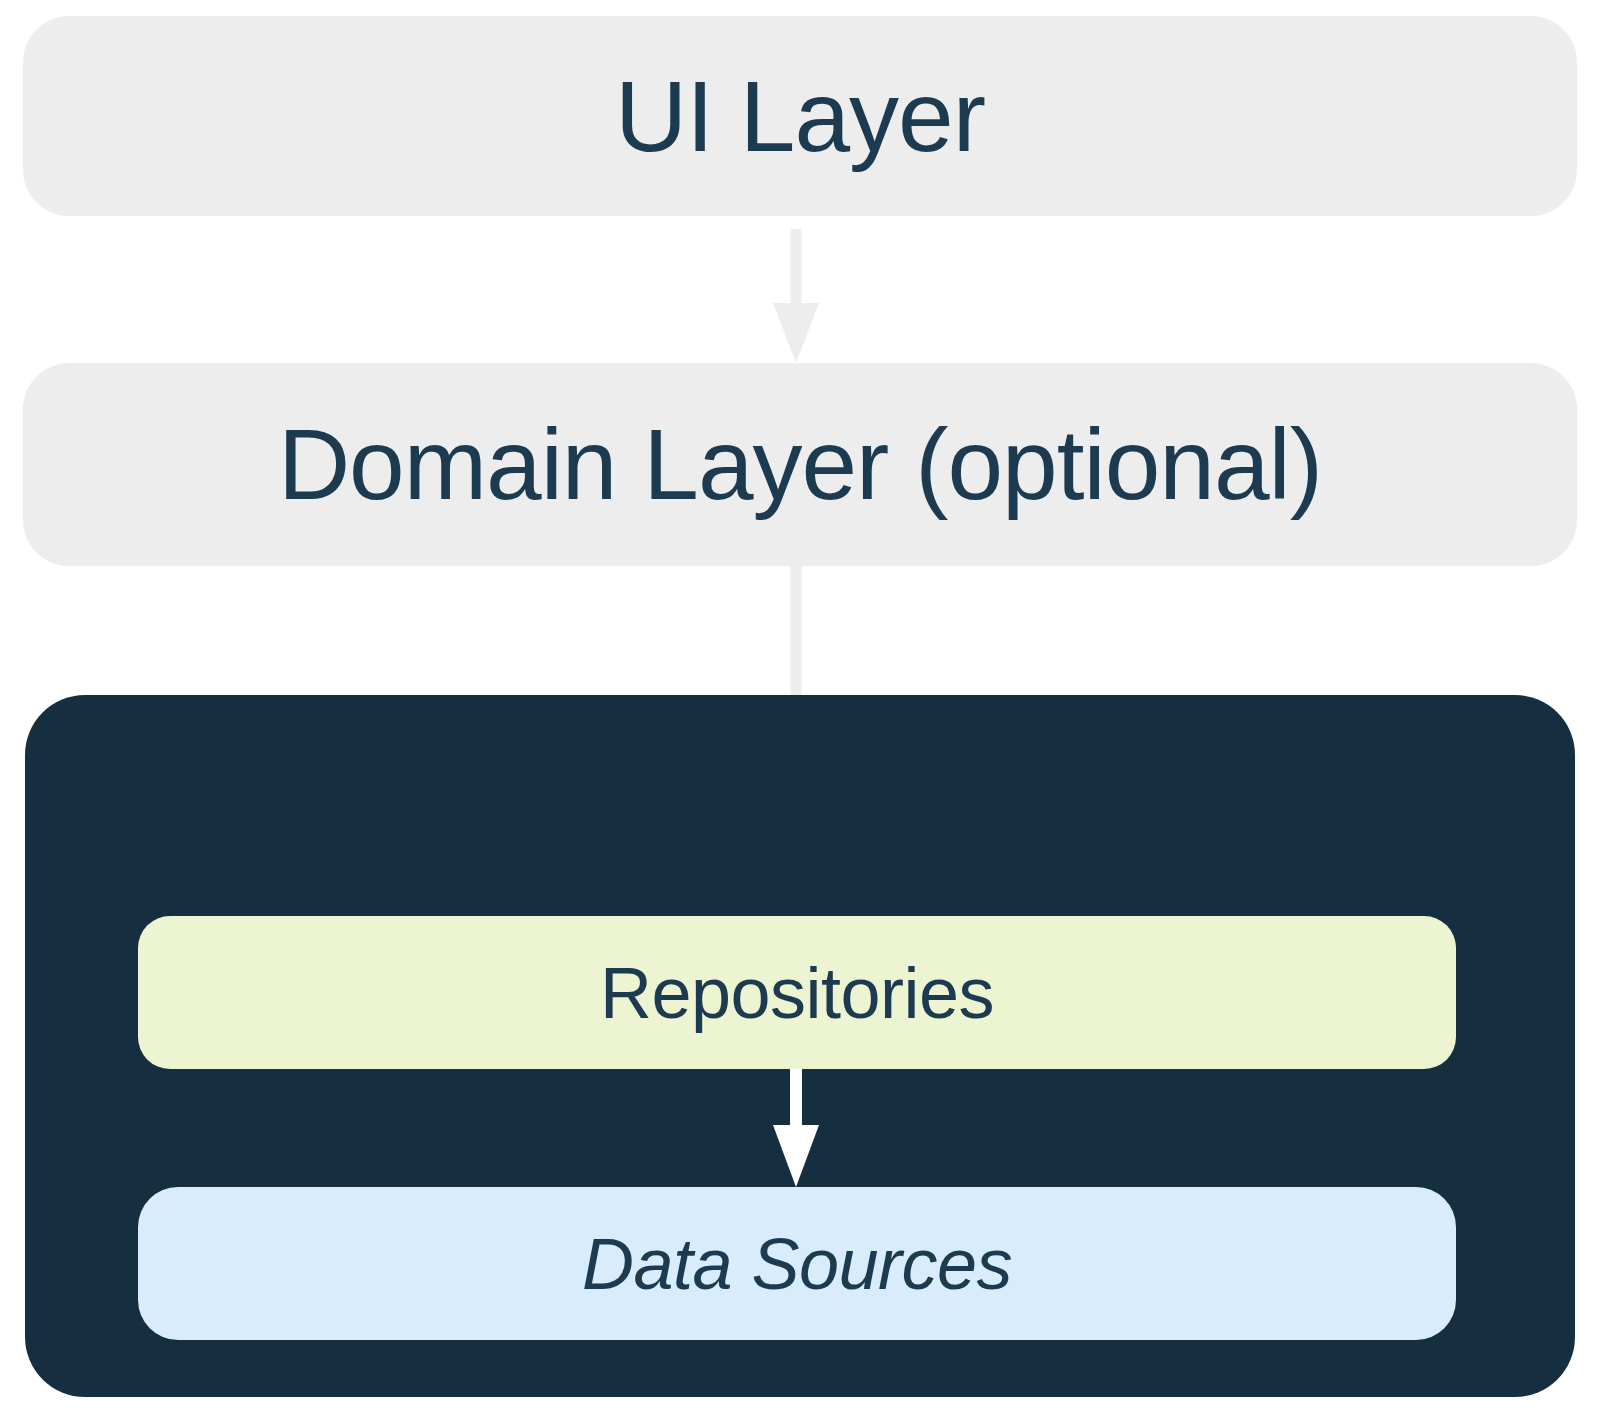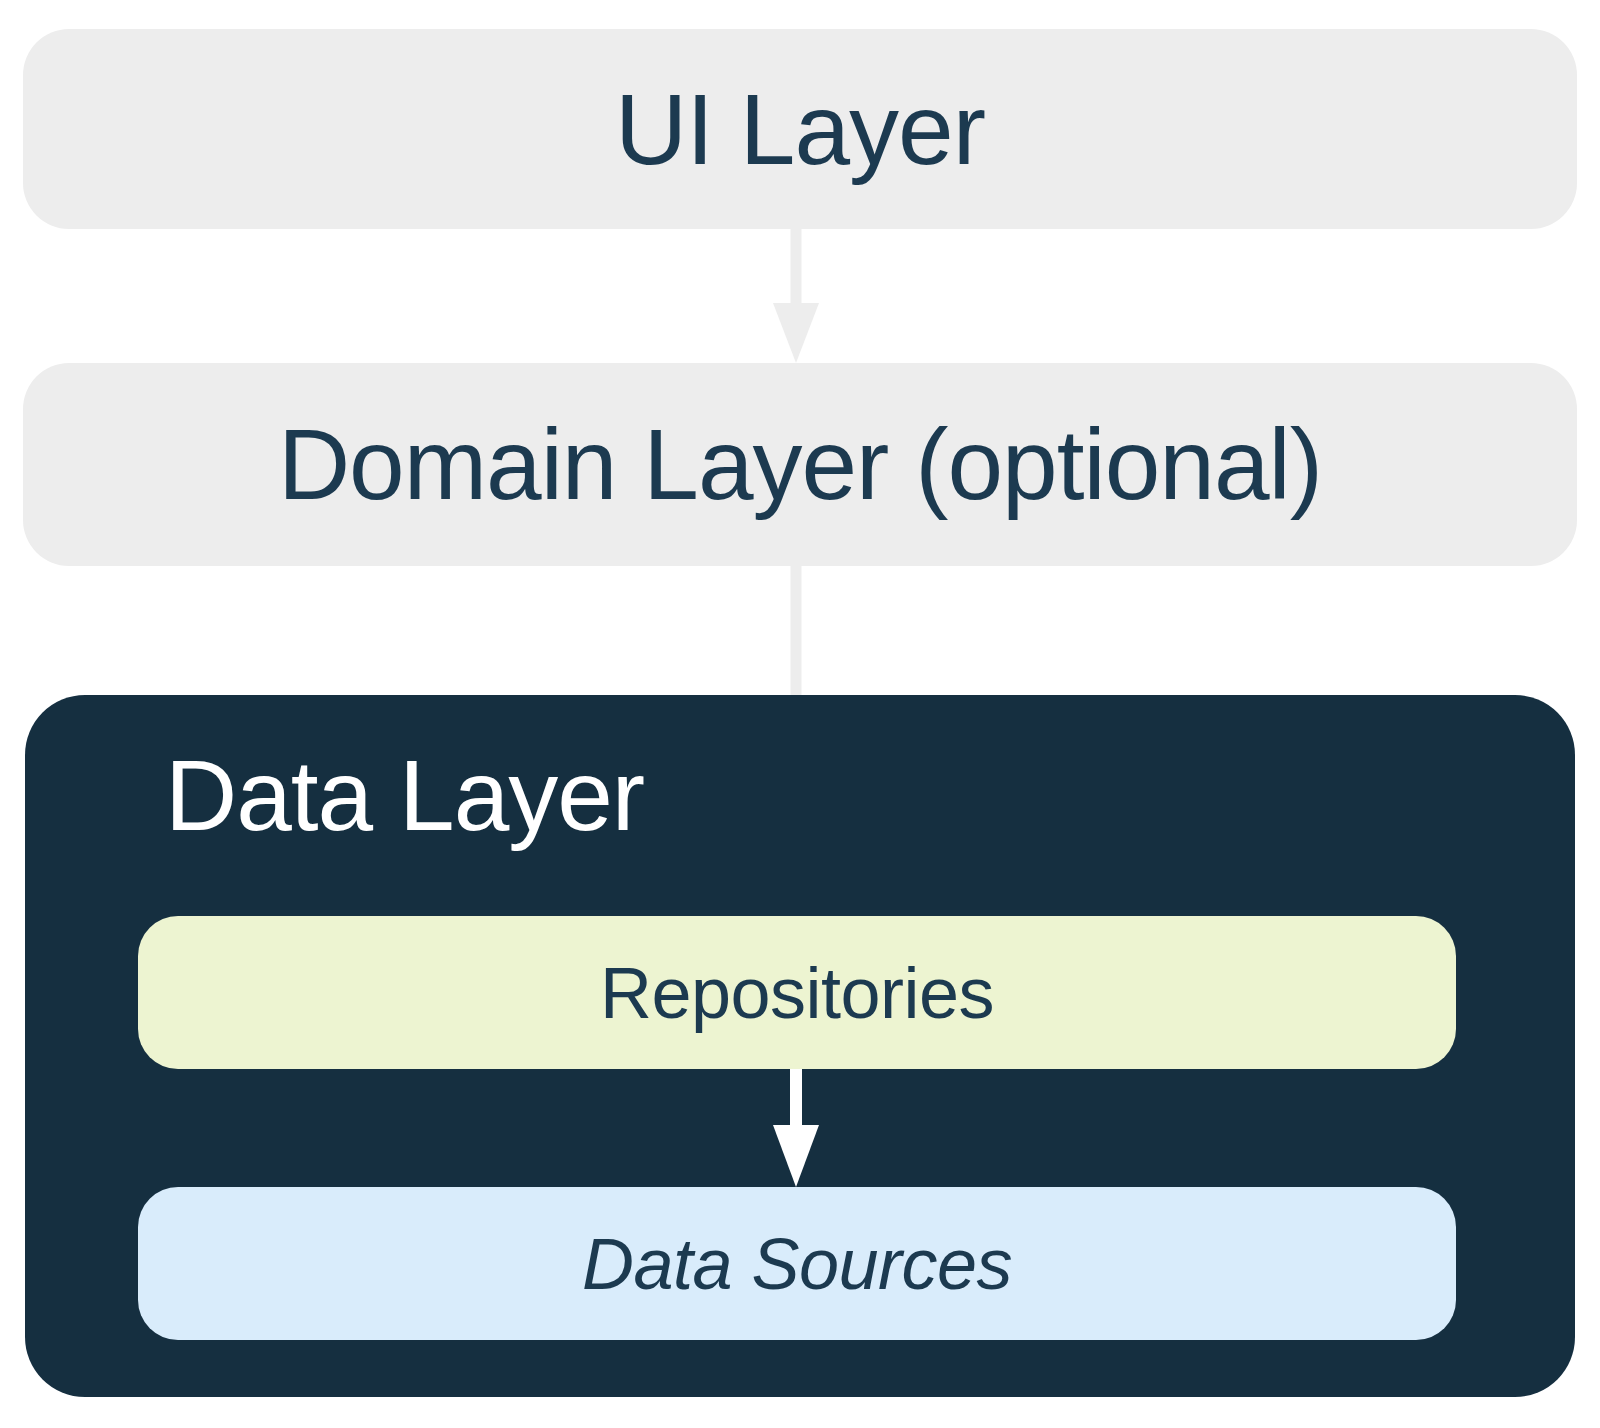--- a/index.html
+++ b/index.html
@@ -26,21 +26,21 @@
     box-sizing:border-box;
   }
   .gray-box{
     left:23px;width:1554px;height:200px;
     background:var(--layer-box-gray);
     border-radius:46px;
     color:var(--text-navy);
     font-size:100px;
     letter-spacing:-1px;
   }
-  #ui-box{top:29px;}
+  #ui-box{top:16px;}
   #domain-box{top:363px;height:203px;}
   .dark-box{
     position:absolute;
     left:25px;top:695px;width:1550px;height:702px;
     background:var(--dark-navy);
     border-radius:60px;
   }
   .dark-box-title{
     position:absolute;
     left:140px;top:50px;
@@ -51,21 +51,21 @@
   }
   .inner-box{
     position:absolute;
     left:113px;width:1318px;height:153px;
     border-radius:40px;
     display:flex;align-items:center;justify-content:center;
     color:var(--text-navy);
     font-size:72px;
     letter-spacing:-0.5px;
   }
-  #repositories-box{top:221px;background:var(--repositories-fill);}
+  #repositories-box{top:221px;background:var(--repositories-fill);border-radius:32px;}
   #data-sources-box{top:492px;background:var(--data-sources-fill);font-style:italic;}
   .arrow{position:absolute;}
   .arrow .stem{position:absolute;left:50%;transform:translateX(-50%);}
   .arrow .head{
     position:absolute;left:50%;transform:translateX(-50%);
     width:0;height:0;
     border-left:23px solid transparent;
     border-right:23px solid transparent;
   }
   
@@ -100,21 +100,20 @@
     <span>Domain Layer (optional)</span>
   </div>
 
   <div class="arrow" id="arrow-2">
     <div class="stem-gray"></div>
     <div class="stem-white"></div>
     <div class="head"></div>
   </div>
 
   <div class="dark-box">
-    <div class="dark-box-title">Data Layer</div>
 
     <div class="inner-box" id="repositories-box">
       <span>Repositories</span>
     </div>
 
     <div class="inner-box" id="data-sources-box">
       <span>Data Sources</span>
     </div>
   </div>
 

